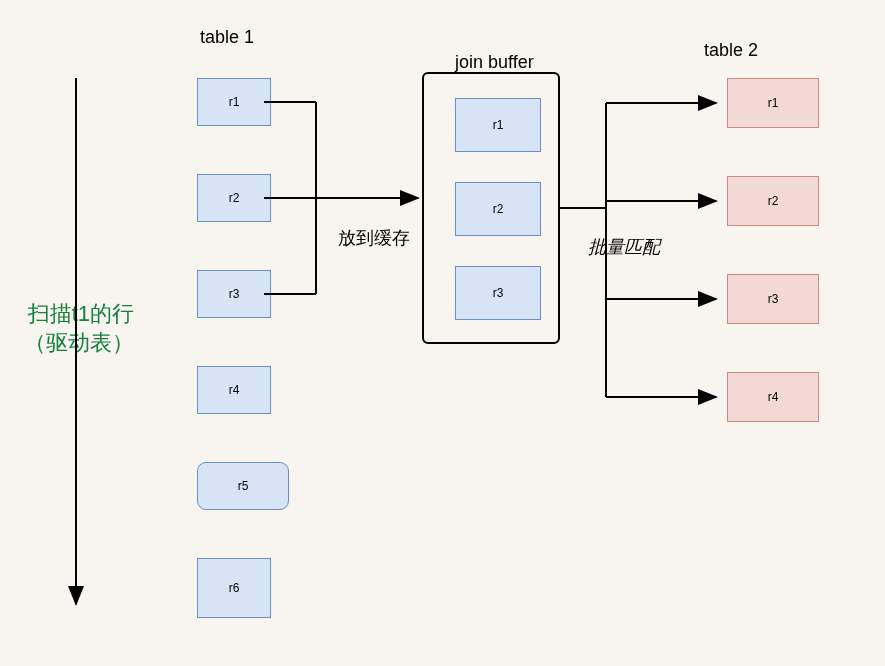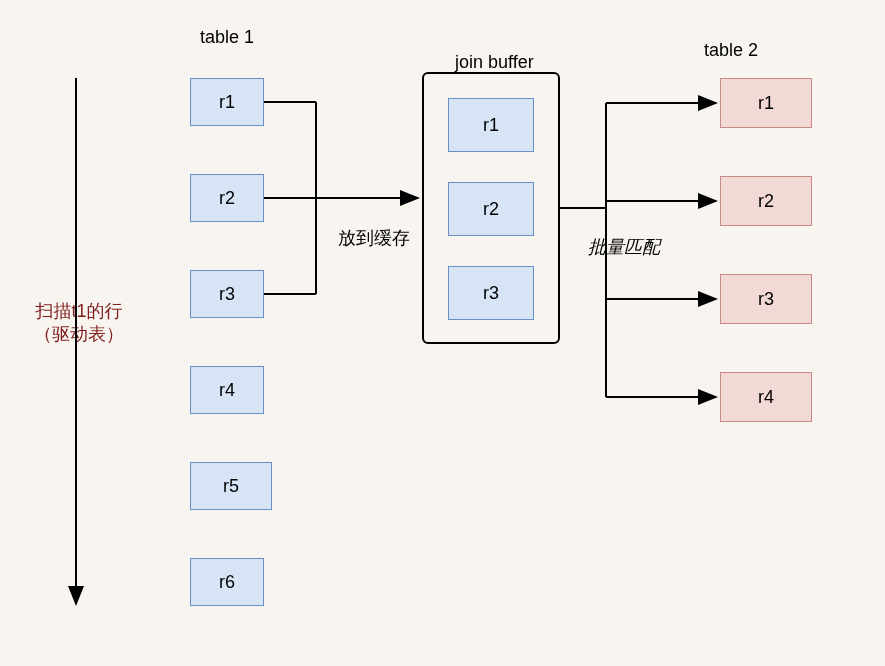--- a/index.html
+++ b/index.html
@@ -14,21 +14,22 @@
       position: absolute;
       font-size: 18px;
       color: #000;
     }
     .box {
       position: absolute;
       border: 1px solid;
       display: flex;
       align-items: center;
       justify-content: center;
-      font-size: 18px;
+      font-size: 12px;
+      margin-left: 7px;
     }
     .box-blue {
       background: #d6e4f5;
       border-color: #6a8fc4;
       color: #000;
     }
     .box-red {
       background: #f2d9d6;
       border-color: #c98a84;
       color: #000;
@@ -41,23 +42,23 @@
     svg.overlay {
       position: absolute;
       top: 0;
       left: 0;
       width: 885px;
       height: 666px;
       pointer-events: none;
     }
     .desc {
       position: absolute;
-      font-size: 18px;
-      color: #7f1d1d;
-      text-align: center;
+      font-size: 22px;
+      color: #15803d;
+      text-align: right;
       line-height: 1.3;
     }
   </style>
 </head>
 <body>
 
 <div class="label" style="left:200px; top:27px;">table 1</div>
 <div class="label" style="left:455px; top:40px;margin-top:12px;">join buffer</div>
 <div class="label" style="left:704px; top:40px;">table 2</div>
 
@@ -65,22 +66,22 @@
 （驱动表）</div>
 
 <div class="label" style="left:338px; top:226px;">放到缓存</div>
 
 <div class="label" style="left:588px; top:235px;font-style:italic;">批量匹配</div>
 
 <div class="box box-blue" style="left:190px; top:78px; width:74px; height:48px;">r1</div>
 <div class="box box-blue" style="left:190px; top:174px; width:74px; height:48px;">r2</div>
 <div class="box box-blue" style="left:190px; top:270px; width:74px; height:48px;">r3</div>
 <div class="box box-blue" style="left:190px; top:366px; width:74px; height:48px;">r4</div>
-<div class="box box-blue" style="left:190px; top:462px; width:82px; height:48px;">r5</div>
-<div class="box box-blue" style="left:190px; top:558px; width:74px; height:48px;">r6</div>
+<div class="box box-blue" style="left:190px; top:462px; width:92px; height:48px;border-radius:9px;">r5</div>
+<div class="box box-blue" style="left:190px; top:558px; width:74px; height:60px;">r6</div>
 
 <div class="container" style="left:422px; top:72px; width:138px; height:272px;"></div>
 
 <div class="box box-blue" style="left:448px; top:98px; width:86px; height:54px;">r1</div>
 <div class="box box-blue" style="left:448px; top:182px; width:86px; height:54px;">r2</div>
 <div class="box box-blue" style="left:448px; top:266px; width:86px; height:54px;">r3</div>
 
 <div class="box box-red" style="left:720px; top:78px; width:92px; height:50px;">r1</div>
 <div class="box box-red" style="left:720px; top:176px; width:92px; height:50px;">r2</div>
 <div class="box box-red" style="left:720px; top:274px; width:92px; height:50px;">r3</div>

